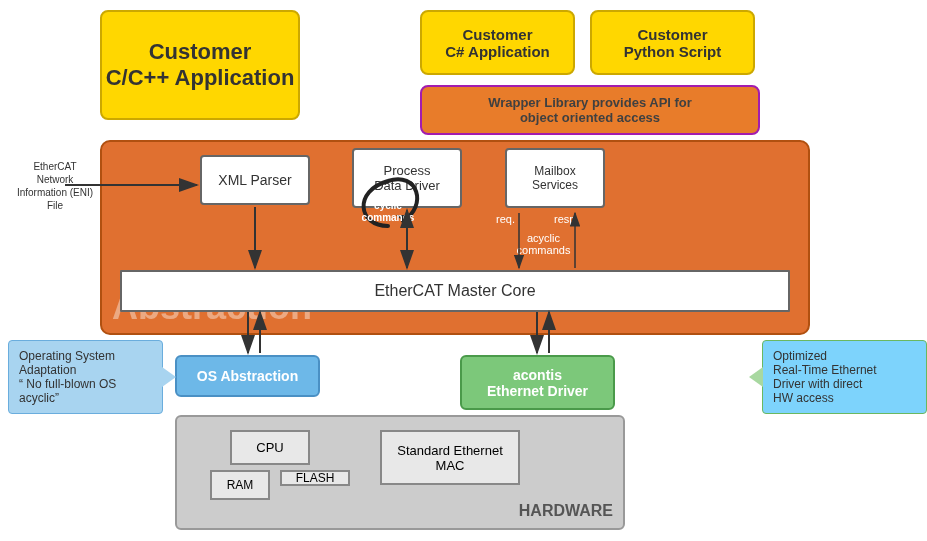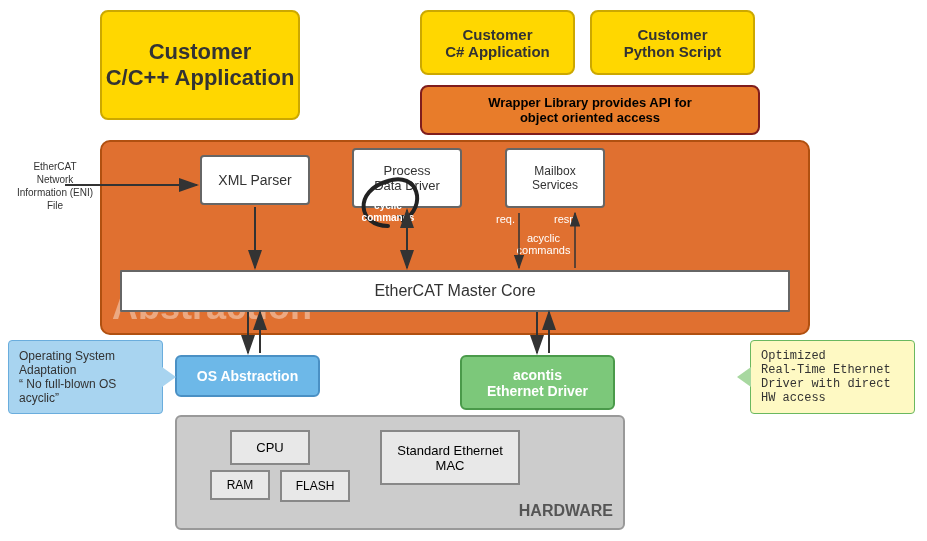--- a/index.html
+++ b/index.html
@@ -74,29 +74,29 @@
       color: #333;
     }
 
     .wrapper-library {
       position: absolute;
       top: 85px;
       left: 420px;
       width: 340px;
       height: 50px;
       background: #e87c2a;
-      border: 2px solid #7f1d1d;
+      border: 2px solid #a21caf;
       border-radius: 8px;
       display: flex;
       align-items: center;
       justify-content: center;
       text-align: center;
       font-size: 14px;
       font-weight: bold;
-      color: #000000;
+      color: #404040;
     }
 
     
     .main-orange {
       position: absolute;
       top: 140px;
       left: 100px;
       width: 710px;
       height: 195px;
       background: #e07030;
@@ -290,21 +290,21 @@
       align-items: center;
       justify-content: center;
       font-size: 12px;
     }
 
     .flash-box {
       position: absolute;
       top: 470px;
       left: 280px;
       width: 70px;
-      height: 32px;
+      height: 16px;
       background: #e8e8e8;
       border: 2px solid #888;
       display: flex;
       align-items: center;
       justify-content: center;
       font-size: 12px;
     }
 
     .ethernet-mac {
       position: absolute;
@@ -398,29 +398,28 @@
       transform: translateY(-50%);
       width: 0; height: 0;
       border-top: 10px solid transparent;
       border-bottom: 10px solid transparent;
       border-left: 14px solid #a8d4f0;
     }
 
     .rt-driver-box {
       position: absolute;
       top: 340px;
-      right: 12px;
-      background: #fef9c3;
+      right: 0;
+      background: #7dd3fc;
       border: 1px solid #6ab860;
       border-radius: 4px;
       padding: 8px 10px;
       width: 165px;
       font-size: 12px;
       color: #333;
-      font-family: Liberation Mono, monospace;
     }
     .rt-driver-box::before {
       content: '';
       position: absolute;
       left: -14px;
       top: 50%;
       transform: translateY(-50%);
       width: 0; height: 0;
       border-top: 10px solid transparent;
       border-bottom: 10px solid transparent;

